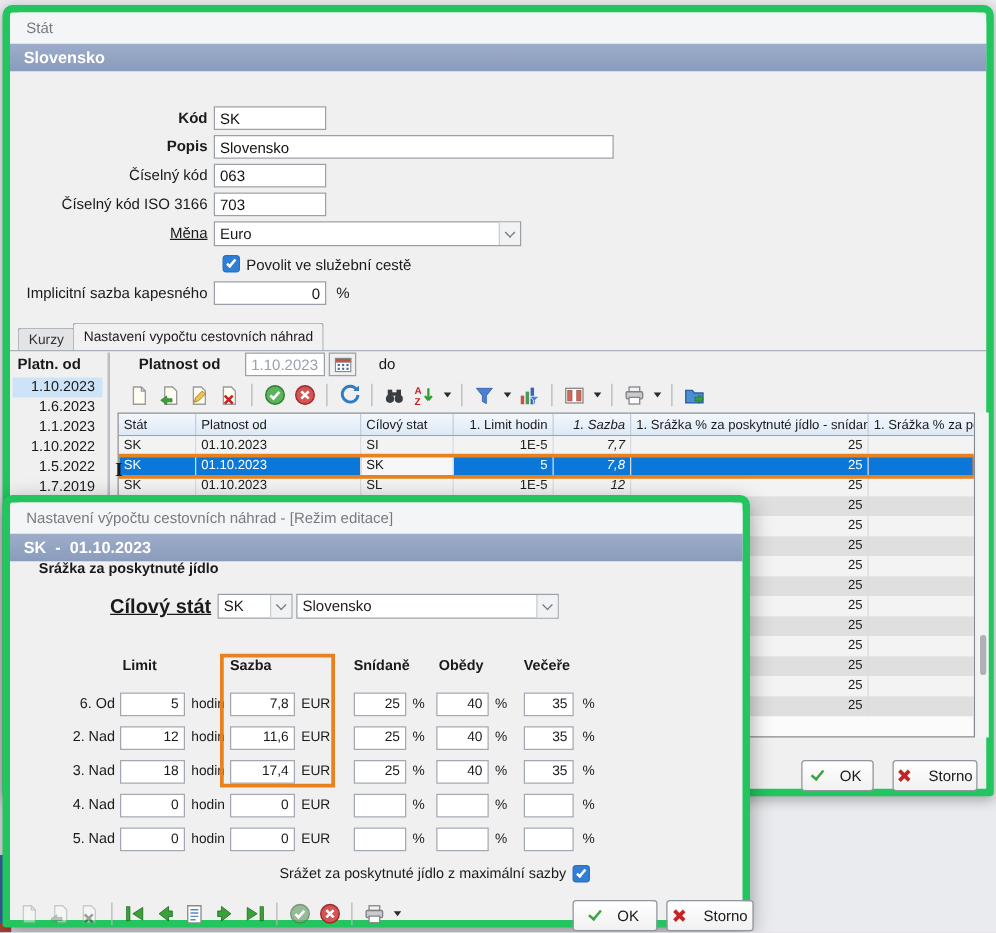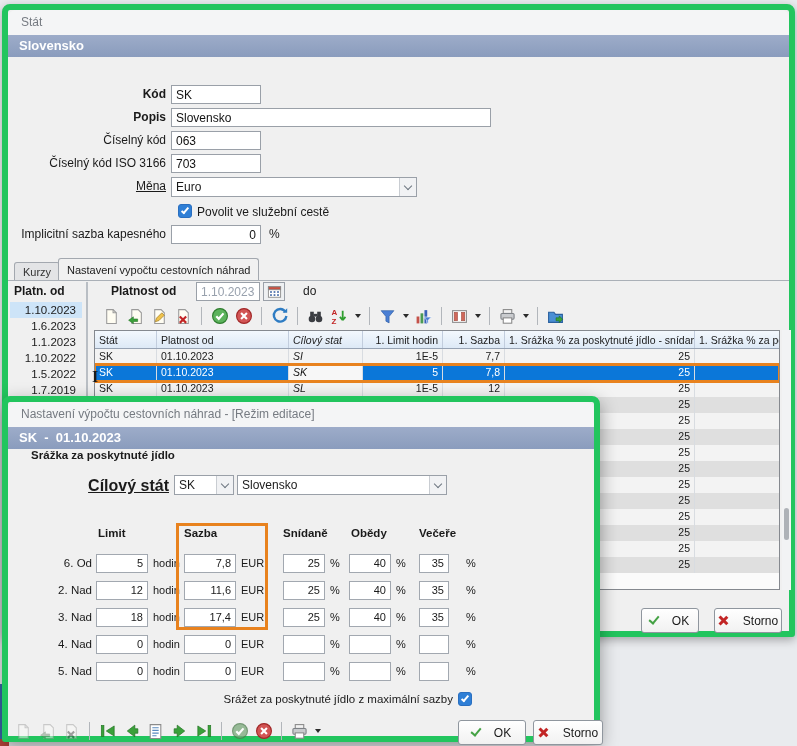--- a/index.html
+++ b/index.html
@@ -67,22 +67,22 @@
   
   .table{position:absolute;left:86px;top:320px;width:686px;height:260px;border:1px solid #85898f;
          background:#fbfbfb;overflow:hidden;}
   .thead{display:flex;height:18px;line-height:18px;font-size:10.5px;
          background:linear-gradient(#f3f8fd,#dde9f6);border-bottom:1px solid #97a3b4;}
   .th{padding:0 4px;border-right:1px solid #c2cddd;overflow:hidden;white-space:nowrap;}
   .trow{display:flex;height:16px;line-height:15px;font-size:10.5px;}
   .trow:nth-of-type(odd){background:#f3f3f3;}
   .trow:nth-of-type(even){background:#dfdfdf;}
   .tc{padding:0 4px;border-right:1px solid #d8dce1;overflow:hidden;white-space:nowrap;}
-  .c0{width:62px;}.c1{width:132px;}.c2{width:74px;font-style:italic;}
-  .c3{width:80px;text-align:right;}.c4{width:62px;text-align:right;}
+  .c0{width:62px;}.c1{width:132px;}.c2{width:74px;}
+  .c3{width:80px;text-align:right;}.c4{width:62px;text-align:right;font-style:italic;}
   .c5{width:190px;text-align:right;}.c6{flex:1;border-right:none;}
   .trow.selected{background:#0b77d9;color:#fff;outline:3px solid #e8821e;outline-offset:-1px;position:relative;z-index:2;}
   .trow.selected .tc:nth-child(3){background:#f7f7f7;color:#111;}
   .vscroll{position:absolute;left:774px;top:320px;width:9px;height:260px;background:#f2f3f4;}
   .vthumb{position:absolute;left:2px;top:178px;width:5px;height:32px;background:#aeb2b7;border-radius:3px;}
   .text-cursor{position:absolute;left:84px;top:358px;font-family:"Liberation Serif",serif;
                font-weight:bold;font-size:16px;z-index:3;}
 
   
   .btn{position:absolute;height:25px;border:1px solid #8f969e;border-radius:3px;
@@ -106,21 +106,21 @@
   .rates{position:absolute;left:0;top:152px;width:100%;}
   .rrow{position:relative;height:19px;margin-bottom:8px;}
   .rrow .rl{position:absolute;left:0;top:0;width:84px;text-align:right;font-size:11.5px;line-height:19px;}
   .ribox{position:absolute;top:0;height:19px;border:1px solid #a2a8b0;background:#fff;
          font-size:11px;line-height:17px;text-align:right;padding:0 4px;}
   .runit{position:absolute;top:0;font-size:11px;line-height:19px;}
   .r-limit{left:88px;width:52px;}  .r-hours{left:145px;}
   .r-sazba{left:176px;width:52px;} .r-cur{left:233px;}
   .r-snid{left:275px;width:42px;}  .r-p1{left:322px;}
   .r-obed{left:341px;width:42px;}  .r-p2{left:388px;}
-  .r-vec{left:411px;width:30px;}   .r-p3{left:458px;}
+  .r-vec{left:411px;width:40px;}   .r-p3{left:458px;}
   .d-cb-label{position:absolute;left:195px;top:291px;width:250px;text-align:right;font-size:11.5px;}
   .d-toolbar{left:6px;top:316px;height:26px;}
   .frag-blue{position:absolute;left:0;top:684px;width:3px;height:62px;background:#3a67a9;}
   .frag-red{position:absolute;left:0;top:739px;width:9px;height:7px;background:#b8443a;}
   svg{display:block;}
 </style>
 </head>
 <body>
 
 <div class="stage">

